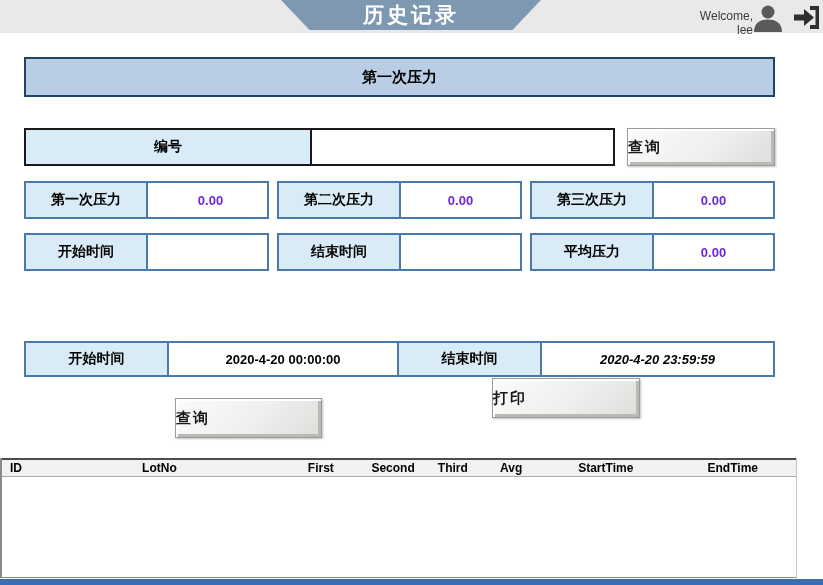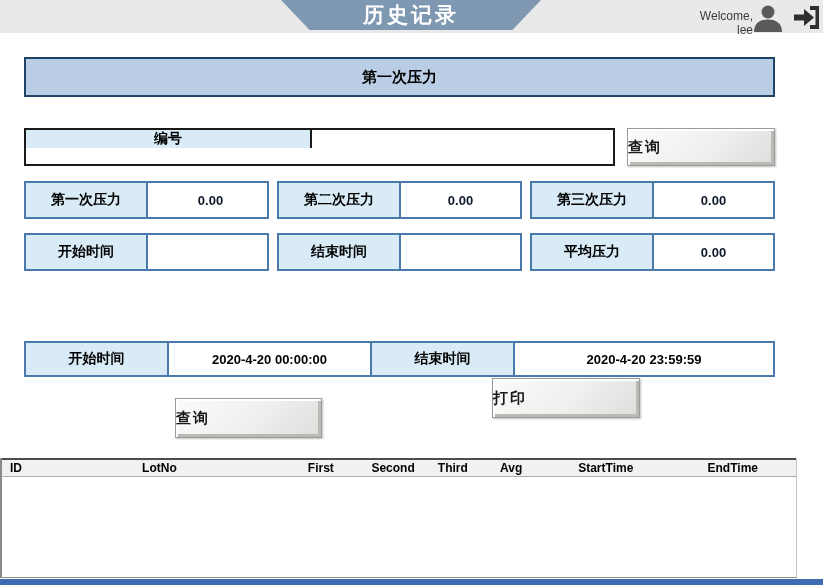--- a/index.html
+++ b/index.html
@@ -35,21 +35,21 @@
   .hdrbar {
     position:absolute; left:24px; top:57px; width:751px; height:40px;
     background:#b9cde4; border:2px solid #1f4466;
     display:flex; align-items:center; justify-content:center;
     font-size:15px; font-weight:bold; color:#000;
   }
 
   
   .lotrow {
     position:absolute; left:24px; top:128px; width:591px; height:38px;
-    border:2px solid #1a1a1a; display:flex; background:#fff;flex-direction:column;
+    border:2px solid #1a1a1a; display:flex; background:#fff;
   }
   .lotrow .lbl {
     width:286px; background:#d8ebf7; border-right:2px solid #1a1a1a;
     display:flex; align-items:center; justify-content:center;
     font-size:14px; font-weight:bold;
   }
   .lotrow .inp {
     flex:1; background:#ffffff; outline:none; border:none;
     font-size:14px; font-weight:bold; padding:0 8px;
     font-family:"Liberation Sans",sans-serif;
@@ -60,21 +60,21 @@
     position:absolute; width:245px; height:38px;
     border:2px solid #4a7aab; display:flex; background:#fff;
   }
   .grp .lbl {
     width:122px; background:#d8ebf7; border-right:2px solid #4a7aab;
     display:flex; align-items:center; justify-content:center;
     font-size:14px; font-weight:bold; color:#000;
   }
   .grp .val {
     flex:1; display:flex; align-items:center; justify-content:center;
-    font-size:13px; font-weight:bold; color:#0f172a;
+    font-size:13px; font-weight:bold; color:#6d28d9;
   }
   .g1 { left:24px;  top:181px;gap:6px; }
   .g2 { left:277px; top:181px; }
   .g3 { left:530px; top:181px; }
   .g4 { left:24px;  top:233px; }
   .g5 { left:277px; top:233px; }
   .g6 { left:530px; top:233px; }
 
   
   .daterow {
@@ -83,22 +83,22 @@
   }
   .daterow .lbl {
     width:143px; background:#d8ebf7; border-right:2px solid #4a7aab;
     display:flex; align-items:center; justify-content:center;
     font-size:14px; font-weight:bold;
   }
   .daterow .val {
     display:flex; align-items:center; justify-content:center;
     font-size:13px; font-weight:bold;
   }
-  .daterow .v1 { width:203px; border-right:2px solid #4a7aab; }
-  .daterow .v2 { flex:1; }
+  .daterow .v1 { width:230px; border-right:2px solid #4a7aab; }
+  .daterow .v2 { flex:1;font-style:italic; }
 
   
   .btn3d {
     position:absolute; height:38px;
     background:linear-gradient(135deg,#fbfbfa 0%,#efefed 55%,#dddddb 100%);
     border:1px solid #9a9a98;
     box-shadow: inset 2px 2px 0 #ffffff, inset -3px -3px 0 #b9b9b5, 1px 1px 2px rgba(0,0,0,0.25);
     display:flex; align-items:center; justify-content:flex-start;
     font-size:15px; font-weight:bold; color:#1a1a1a; cursor:pointer;
     letter-spacing:2px;

